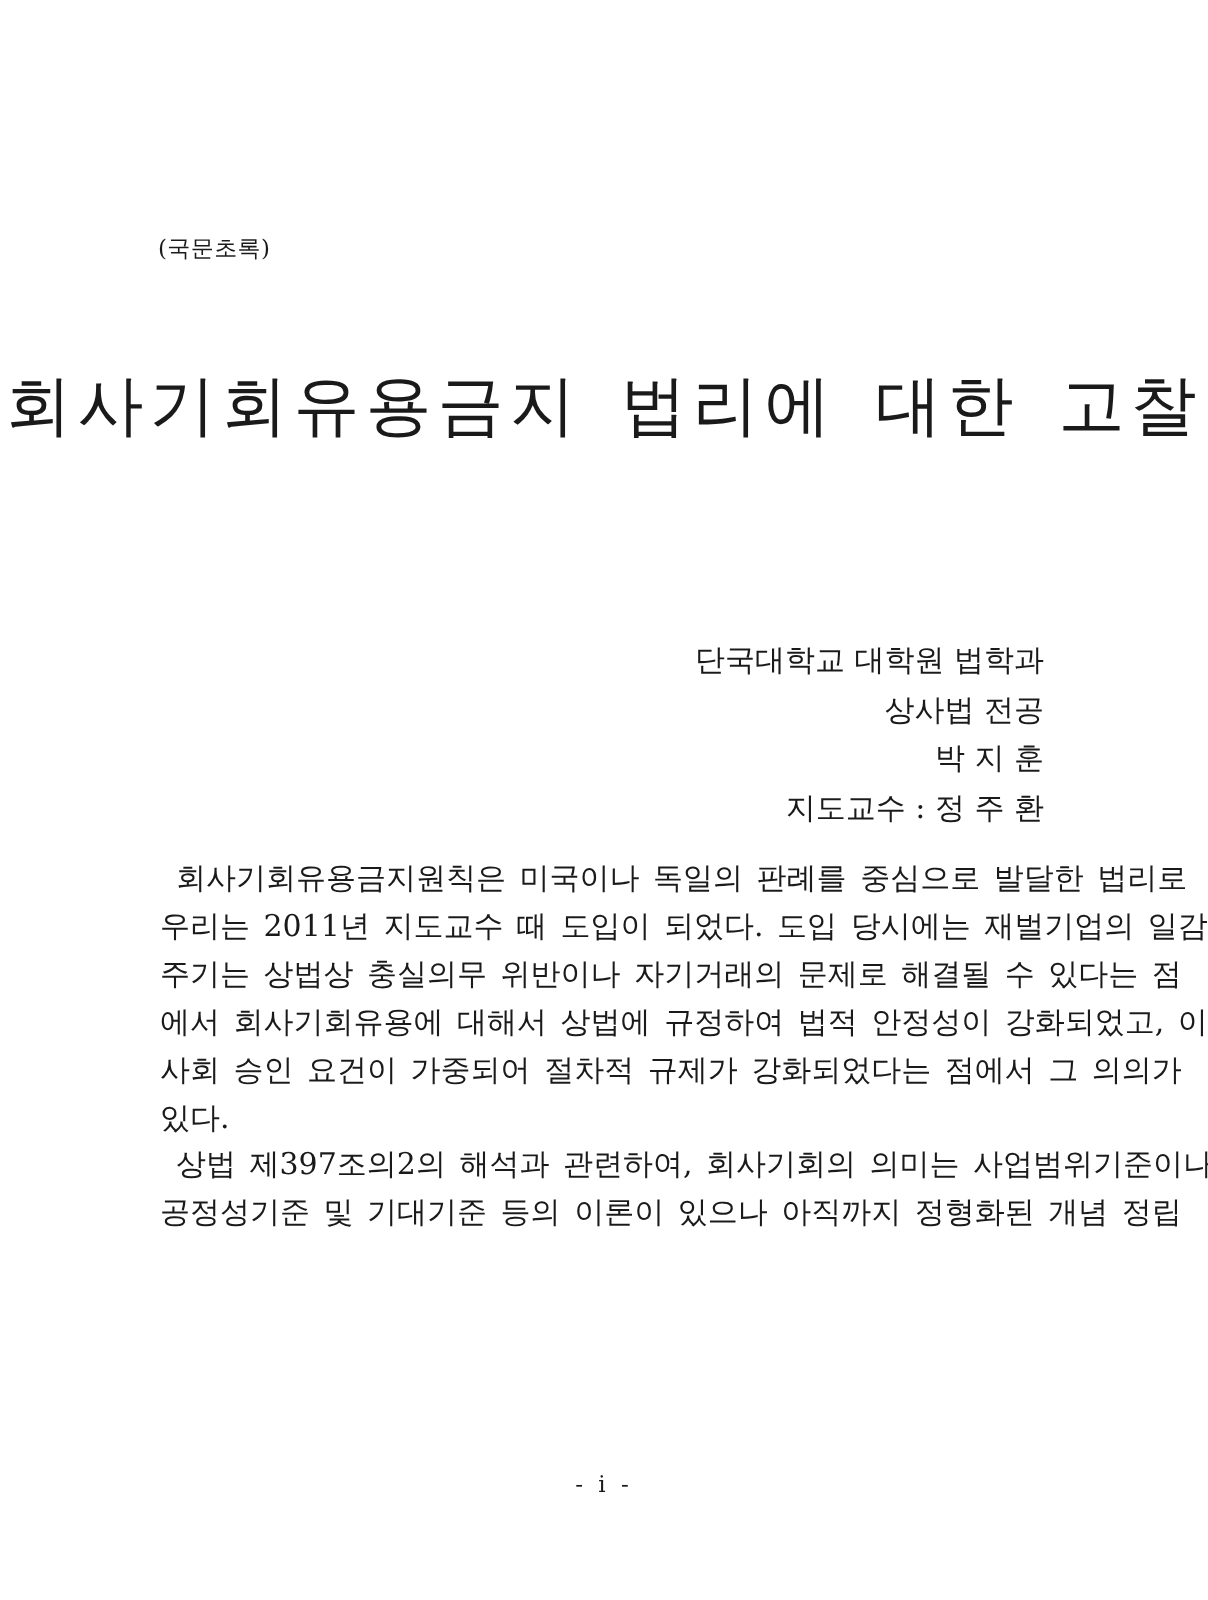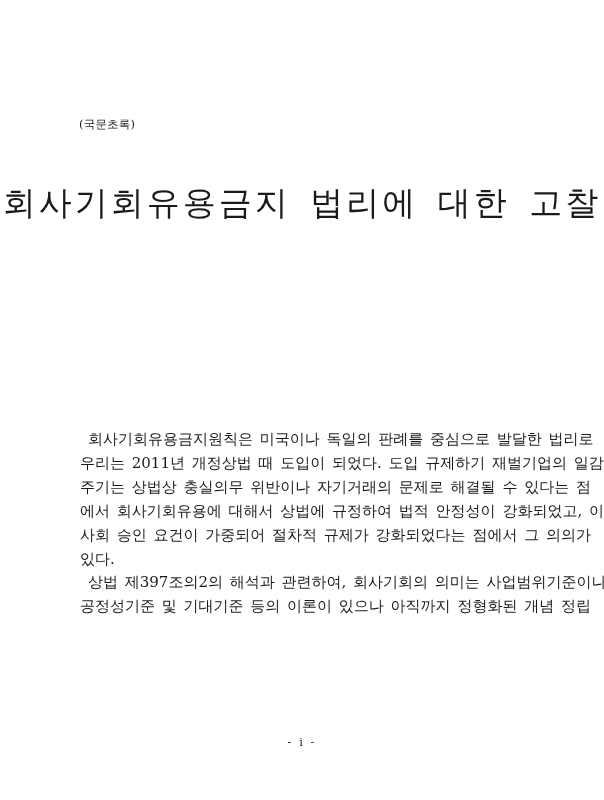--- a/index.html
+++ b/index.html
@@ -82,25 +82,34 @@
   </style>
 </head>
 <body>
 
 <div class="page">
 
   <div class="label">(국문초록)</div>
 
   <h1 class="title">회사기회유용금지 법리에 대한 고찰</h1>
 
+  <div class="author-block">
+    <div>단국대학교 대학원 법학과</div>
+    <div>상사법 전공</div>
+    <div>박 지 훈</div>
+    <div>
+      <span>지도교수 :</span>
+      <span>정 주 환</span>
+    </div>
+  </div>
 
   <div class="abstract">
     <div>
       <span class="line indent">회사기회유용금지원칙은 미국이나 독일의 판례를 중심으로 발달한 법리로</span>
-      <span class="line">우리는 2011년 개정상법 때 도입이 되었다. 도입 규제하기 재벌기업의 일감</span>
+      <span class="line">우리는 2011년 지도교수 때 도입이 되었다. 도입 당시에는 재벌기업의 일감</span>
       <span class="line">주기는 상법상 충실의무 위반이나 자기거래의 문제로 해결될 수 있다는 점</span>
       <span class="line">에서 회사기회유용에 대해서 상법에 규정하여 법적 안정성이 강화되었고, 이</span>
       <span class="line">사회 승인 요건이 가중되어 절차적 규제가 강화되었다는 점에서 그 의의가</span>
       <span class="line last">있다.</span>
     </div>
     <div>
       <span class="line indent">상법 제397조의2의 해석과 관련하여, 회사기회의 의미는 사업범위기준이나</span>
       <span class="line">공정성기준 및 기대기준 등의 이론이 있으나 아직까지 정형화된 개념 정립</span>
     </div>
   </div>

